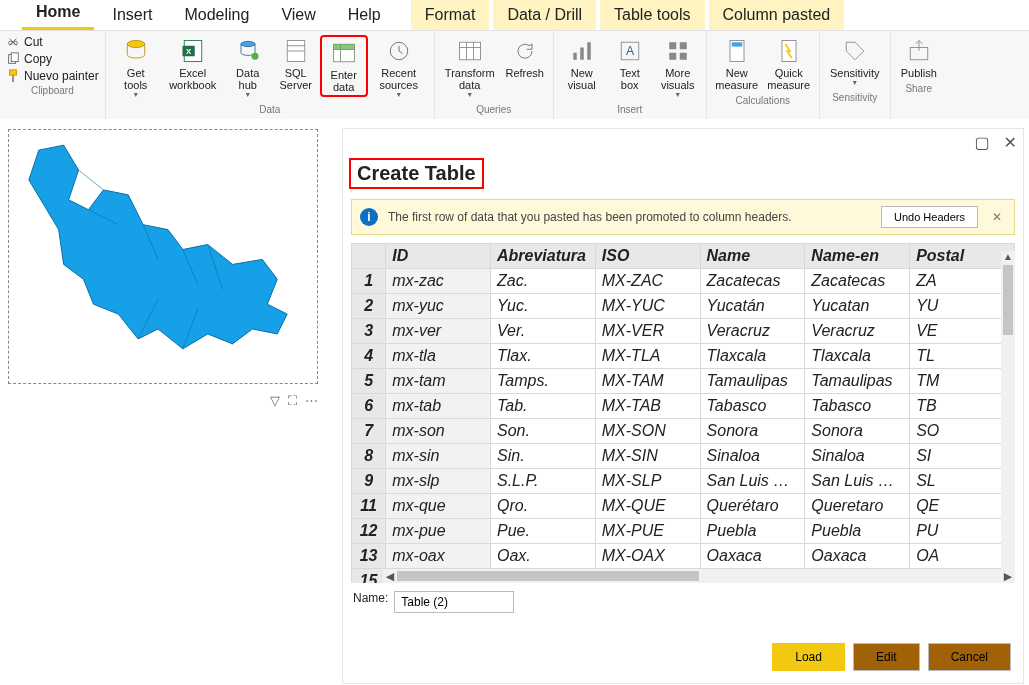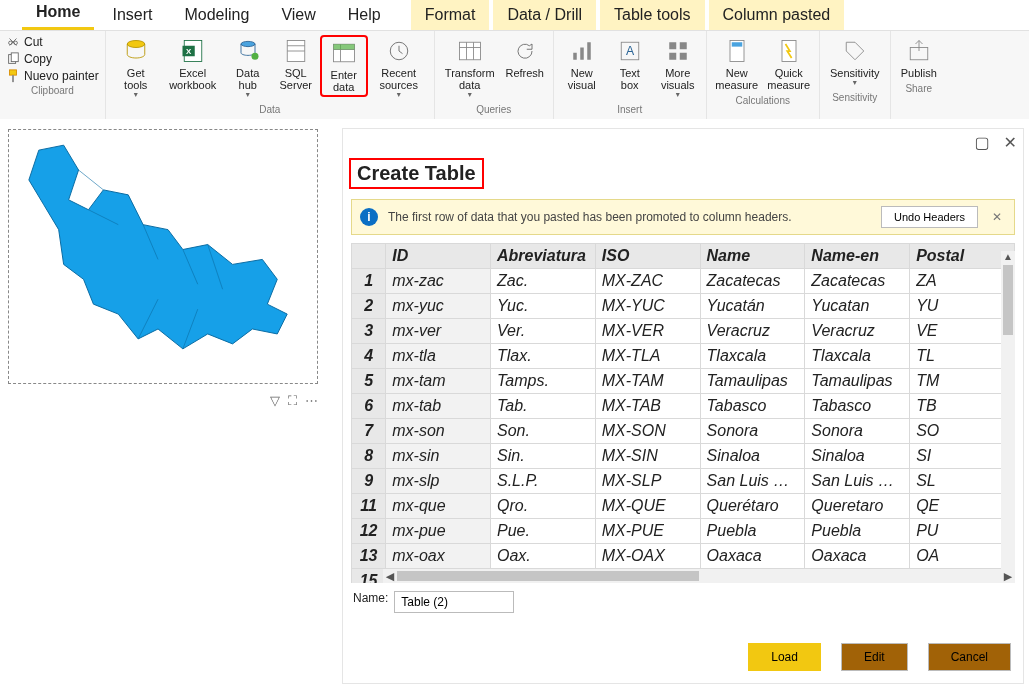--- a/index.html
+++ b/index.html
@@ -57,21 +57,21 @@
     .vscroll .arr { position: absolute; left: 0; right: 0; height: 14px; text-align: center; font-size: 10px; color: #555; background: #f1f1f1; }
     .vscroll .arr.top { top: -14px; } .vscroll .arr.bot { bottom: -14px; }
     .hscroll { position: absolute; left: 32px; right: 0; bottom: 0; height: 14px; background: #f1f1f1; display: flex; align-items: center; }
     .hscroll .arr { width: 14px; text-align: center; font-size: 11px; color: #555; cursor: pointer; }
     .hscroll .track { flex: 1; position: relative; height: 100%; }
     .hscroll .thumb { position: absolute; top: 2px; bottom: 2px; left: 0; width: 50%; background: #c5c5c5; }
 
     .namefield { display: flex; gap: 6px; padding: 8px 10px; font-size: 12px; }
     .namefield input { border: 1px solid #bbb; padding: 3px 6px; font-size: 12px; width: 120px; }
 
-    .dlg-btns { position: absolute; right: 12px; bottom: 12px; display: flex; gap: 20px; }
+    .dlg-btns { position: absolute; right: 12px; bottom: 12px; display: flex; gap: 8px; }
     .dlg-btns button { padding: 6px 22px; font-size: 12px; border: 1px solid #bbb; background: #a16207; cursor: pointer; }
     .dlg-btns button.primary { background: #f2c811; border-color: #f2c811; font-weight: 400; }
   </style>
 </head>
 <body>
 
 <div class="tabs">
   <div class="tab home">Home</div>
   <div class="tab">Insert</div>
   <div class="tab">Modeling</div>

